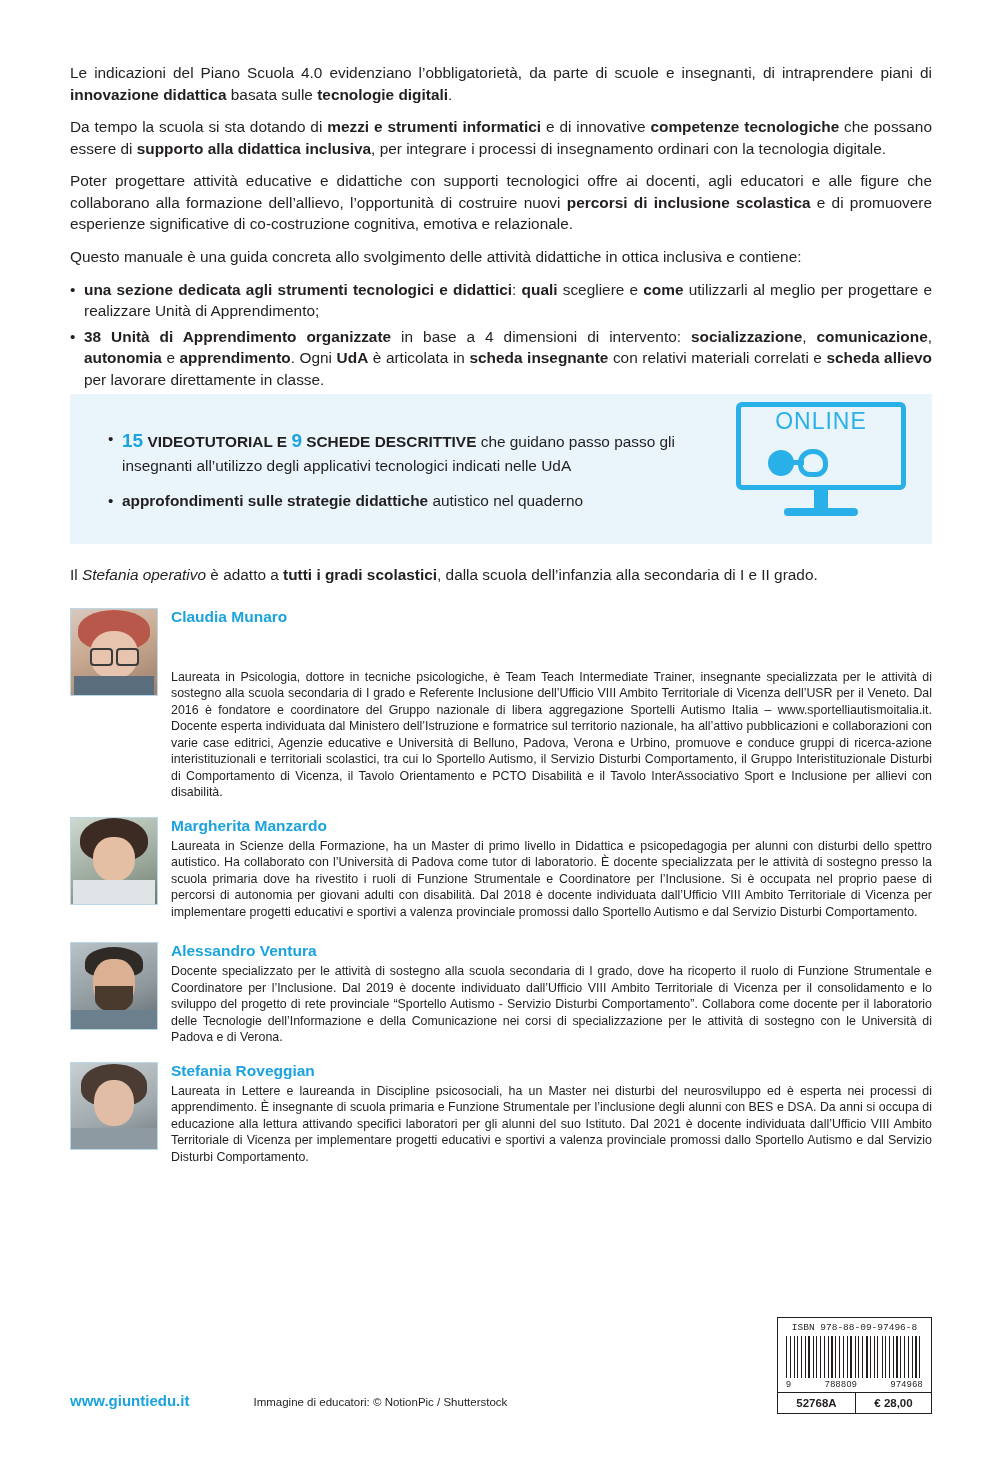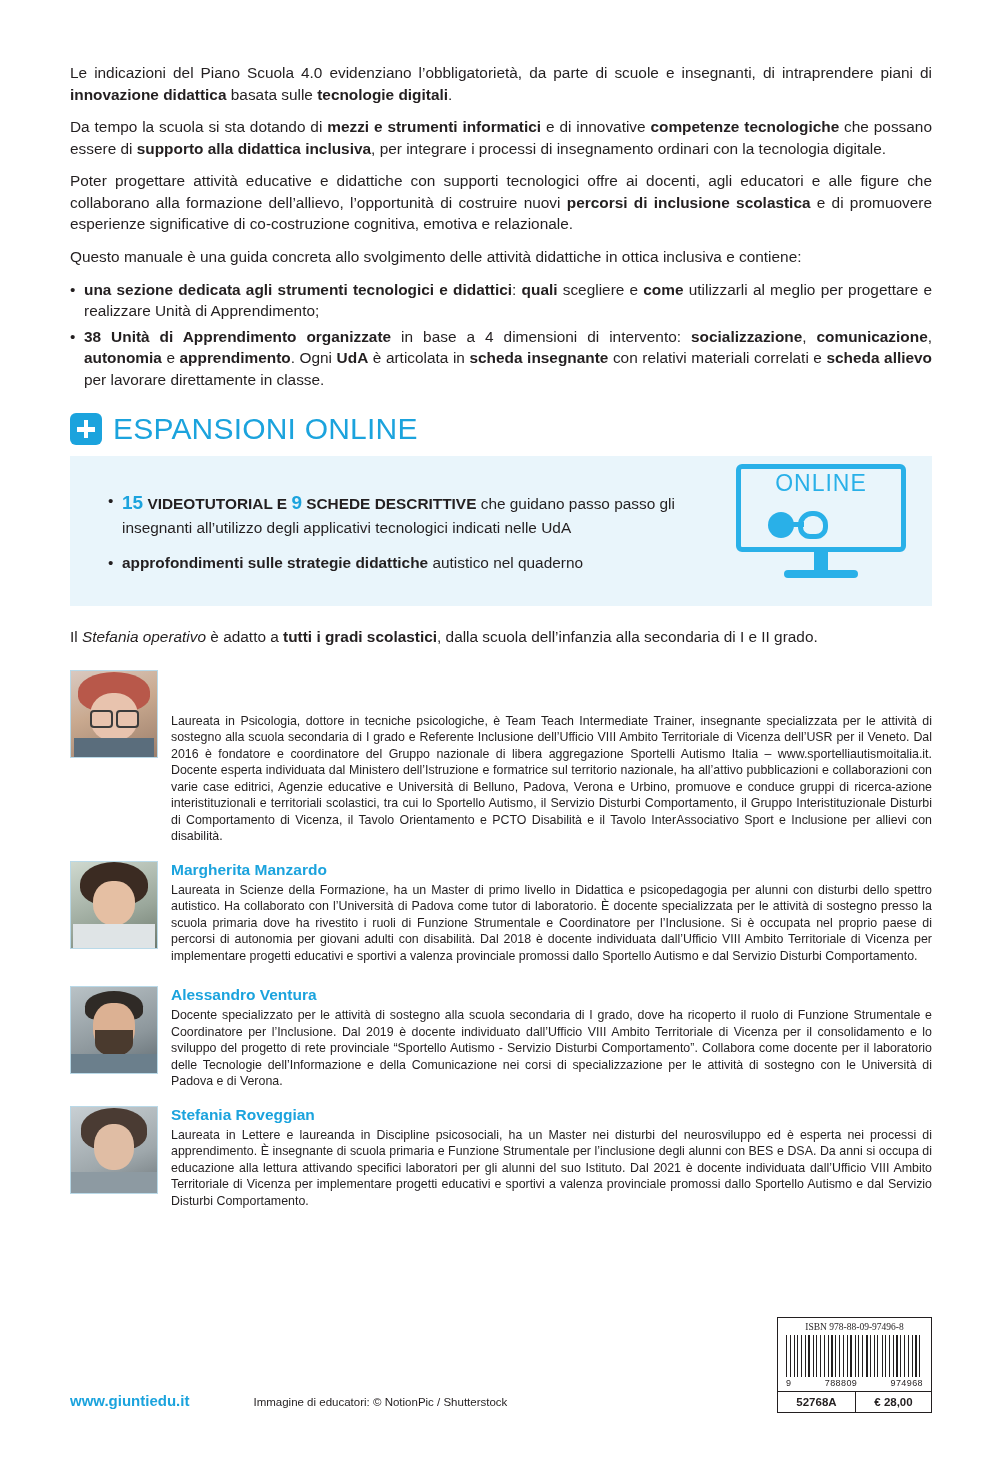--- a/index.html
+++ b/index.html
@@ -258,21 +258,21 @@
     top: 1317px;
     width: 155px;
     border: 1px solid #231f20;
     background: #ffffff;
     box-sizing: border-box;
   }
   .isbn-text {
     font-size: 9.5px;
     text-align: center;
     padding: 4px 0 3px 0;
-    font-family: Liberation Serif, serif;
+    font-family: Liberation Mono, monospace;
   }
   .barcode {
     height: 42px;
     margin: 0 8px;
     display: flex;
     align-items: stretch;
   }
   .barcode .bar { background: #231f20; margin-right: 1px; }
   .barnum {
     font-size: 9px;
@@ -331,24 +331,20 @@
         <p class="intro"><span>Da tempo la scuola si sta dotando di </span><span style="font-weight: bold;">mezzi e strumenti informatici</span><span> e di innovative </span><span style="font-weight: bold;">competenze tecnologiche</span><span> che possano essere di </span><span style="font-weight: bold;">supporto alla didattica inclusiva</span><span>, per integrare i processi di insegnamento ordinari con la tecnologia digitale.</span></p>
         <p class="intro"><span>Poter progettare attività educative e didattiche con supporti tecnologici offre ai docenti, agli educatori e alle figure che collaborano alla formazione dell’allievo, l’opportunità di costruire nuovi </span><span style="font-weight: bold;">percorsi di inclusione scolastica</span><span> e di promuovere esperienze significative di co-costruzione cognitiva, emotiva e relazionale.</span></p>
         <p class="intro"><span>Questo manuale è una guida concreta allo svolgimento delle attività didattiche in ottica inclusiva e contiene:</span></p>
       </div>
 
     <ul class="bullets" id="bullets-host">
         <li><span style="font-weight: bold;">una sezione dedicata agli strumenti tecnologici e didattici</span><span>: </span><span style="font-weight: bold;">quali</span><span> scegliere e </span><span style="font-weight: bold;">come</span><span> utilizzarli al meglio per progettare e realizzare Unità di Apprendimento;</span></li>
         <li><span style="font-weight: bold;">38 Unità di Apprendimento organizzate</span><span> in base a 4 dimensioni di intervento: </span><span style="font-weight: bold;">socializzazione</span><span>, </span><span style="font-weight: bold;">comunicazione</span><span>, </span><span style="font-weight: bold;">autonomia</span><span> e </span><span style="font-weight: bold;">apprendimento</span><span>. Ogni </span><span style="font-weight: bold;">UdA</span><span> è articolata in </span><span style="font-weight: bold;">scheda insegnante</span><span> con relativi materiali correlati e </span><span style="font-weight: bold;">scheda allievo</span><span> per lavorare direttamente in classe.</span></li>
       </ul>
 
-    <div class="espansioni-head">
-      <div class="plus-badge"></div>
-      <div class="espansioni-title">ESPANSIONI ONLINE</div>
-    </div>
 
     <div class="online-box">
       <ul id="online-host">
           <li><span class="num-accent" style="font-weight: bold;">15</span><span style="font-weight: bold;"> VIDEOTUTORIAL E </span><span class="num-accent" style="font-weight: bold;">9</span><span style="font-weight: bold;"> SCHEDE DESCRITTIVE</span><span> che guidano passo passo gli insegnanti all’utilizzo degli applicativi tecnologici indicati nelle UdA</span></li>
           <li><span style="font-weight: bold;">approfondimenti sulle strategie didattiche</span><span> autistico nel quaderno</span></li>
         </ul>
 
       <div class="monitor">
         <div class="screen"></div>
         <div class="online-word">ONLINE</div>
@@ -368,20 +364,21 @@
             <div class="ph p1">
               <div class="hair"></div>
               <div class="face"></div>
               <div class="beard"></div>
               <div class="shirt"></div>
               <div class="glass l"></div>
               <div class="glass r"></div>
             </div>
           </div>
           <div class="body">
+            <div class="name">Claudia Munaro</div>
             <div class="bio">Laureata in Psicologia, dottore in tecniche psicologiche, è Team Teach Intermediate Trainer, insegnante specializzata per le attività di sostegno alla scuola secondaria di I grado e Referente Inclusione dell’Ufficio VIII Ambito Territoriale di Vicenza dell’USR per il Veneto. Dal 2016 è fondatore e coordinatore del Gruppo nazionale di libera aggregazione Sportelli Autismo Italia – www.sportelliautismoitalia.it. Docente esperta individuata dal Ministero dell’Istruzione e formatrice sul territorio nazionale, ha all’attivo pubblicazioni e collaborazioni con varie case editrici, Agenzie educative e Università di Belluno, Padova, Verona e Urbino, promuove e conduce gruppi di ricerca-azione interistituzionali e territoriali scolastici, tra cui lo Sportello Autismo, il Servizio Disturbi Comportamento, il Gruppo Interistituzionale Disturbi di Comportamento di Vicenza, il Tavolo Orientamento e PCTO Disabilità e il Tavolo InterAssociativo Sport e Inclusione per allievi con disabilità.</div>
           </div>
         </div>
         <div class="author">
           <div class="photo">
             <div class="ph p2">
               <div class="hair"></div>
               <div class="face"></div>
               <div class="beard"></div>
               <div class="shirt"></div>

